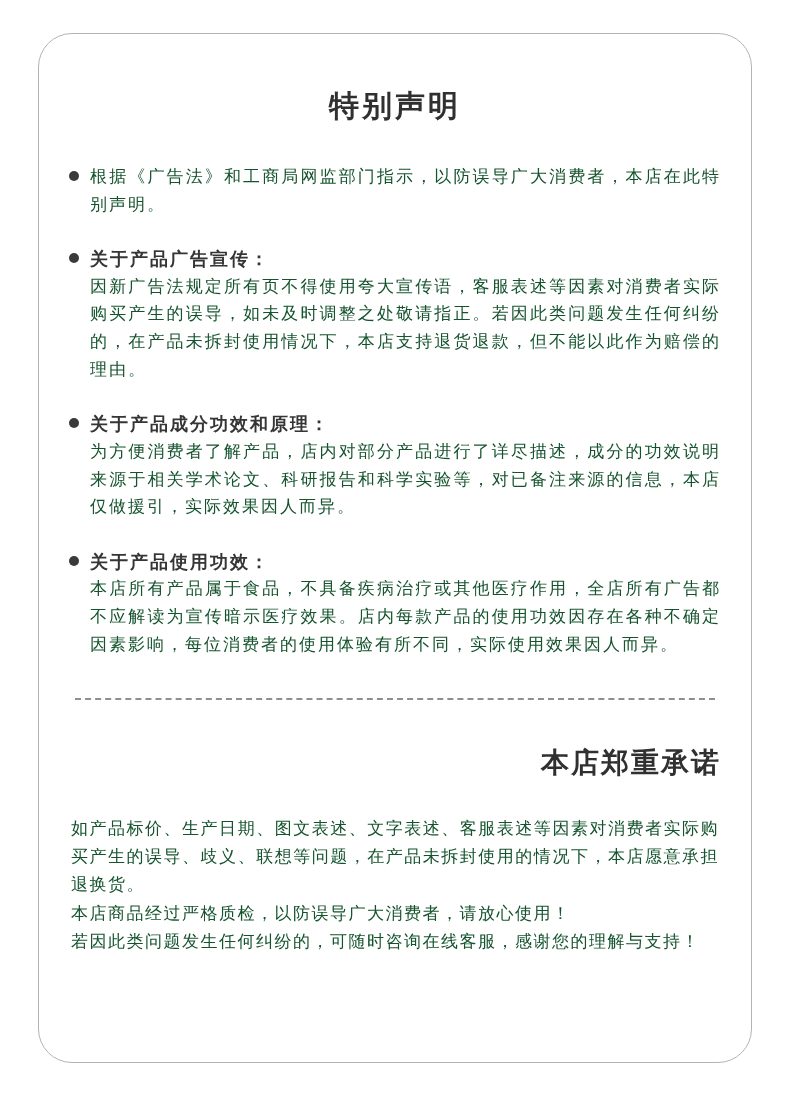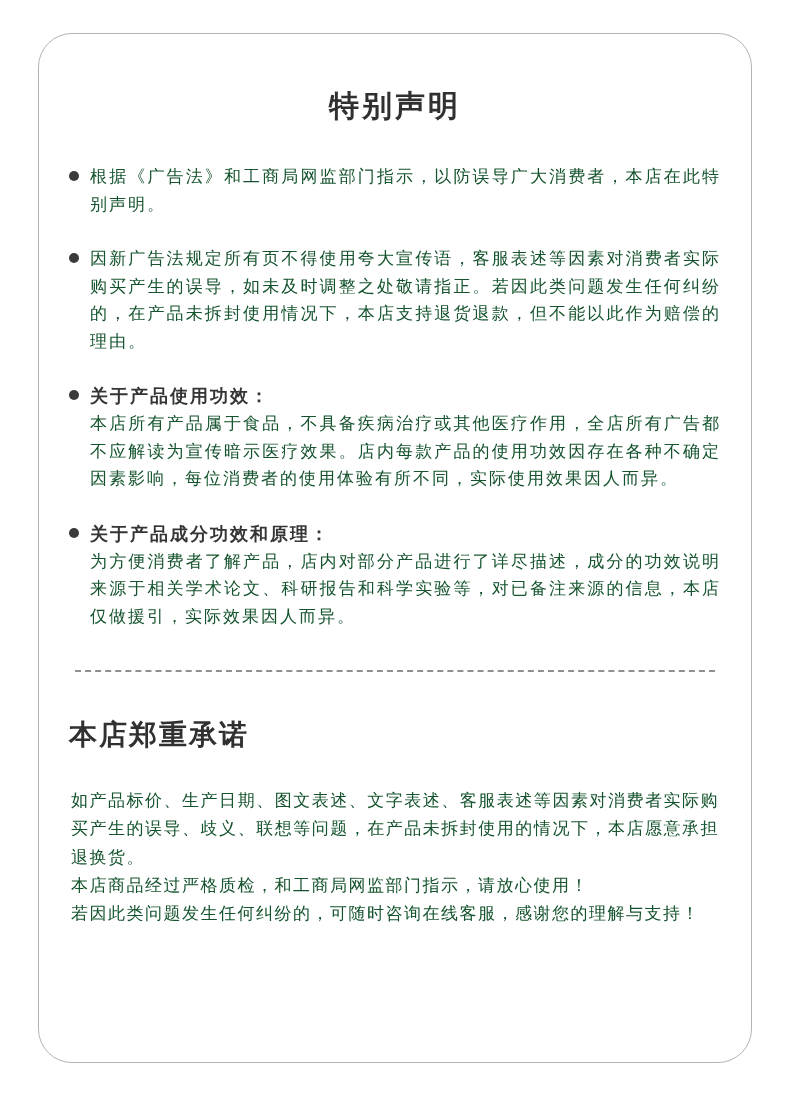--- a/index.html
+++ b/index.html
@@ -58,21 +58,21 @@
     letter-spacing: 2px;
     text-align: justify;
   }
   .divider {
     border: none;
     border-top: 2px dashed #8f8f8f;
     margin: 40px 6px 0 6px;
     height: 0;
   }
   .promise-title {
-    text-align: left;
+    text-align: right;
     font-size: 28px;
     font-weight: bold;
     color: #303030;
     letter-spacing: 2px;
     margin-top: 44px;
     margin-bottom: 32px;
   }
   .promise-block {
     padding: 0 2px;
   }
@@ -94,43 +94,44 @@
   <div class="section">
     <span class="bullet"></span>
     <div class="section-content">
       <p class="section-body">根据《广告法》和工商局网监部门指示，以防误导广大消费者，本店在此特别声明。</p>
     </div>
   </div>
 
   <div class="section">
     <span class="bullet"></span>
     <div class="section-content">
+      <h2 class="section-heading">关于产品广告宣传：</h2>
       <p class="section-body">因新广告法规定所有页不得使用夸大宣传语，客服表述等因素对消费者实际购买产生的误导，如未及时调整之处敬请指正。若因此类问题发生任何纠纷的，在产品未拆封使用情况下，本店支持退货退款，但不能以此作为赔偿的理由。</p>
+    </div>
+  </div>
+
+  <div class="section">
+    <span class="bullet"></span>
+    <div class="section-content">
+      <h2 class="section-heading">关于产品成分功效和原理：</h2>
+      <p class="section-body">为方便消费者了解产品，店内对部分产品进行了详尽描述，成分的功效说明来源于相关学术论文、科研报告和科学实验等，对已备注来源的信息，本店仅做援引，实际效果因人而异。</p>
     </div>
   </div>
 
   <div class="section">
     <span class="bullet"></span>
     <div class="section-content">
       <h2 class="section-heading">关于产品使用功效：</h2>
       <p class="section-body">本店所有产品属于食品，不具备疾病治疗或其他医疗作用，全店所有广告都不应解读为宣传暗示医疗效果。店内每款产品的使用功效因存在各种不确定因素影响，每位消费者的使用体验有所不同，实际使用效果因人而异。</p>
     </div>
   </div>
 
-  <div class="section">
-    <span class="bullet"></span>
-    <div class="section-content">
-      <h2 class="section-heading">关于产品成分功效和原理：</h2>
-      <p class="section-body">为方便消费者了解产品，店内对部分产品进行了详尽描述，成分的功效说明来源于相关学术论文、科研报告和科学实验等，对已备注来源的信息，本店仅做援引，实际效果因人而异。</p>
-    </div>
-  </div>
-
   <hr class="divider">
 
   <h1 class="promise-title">本店郑重承诺</h1>
 
   <div class="promise-block">
     <p class="promise-line">如产品标价、生产日期、图文表述、文字表述、客服表述等因素对消费者实际购买产生的误导、歧义、联想等问题，在产品未拆封使用的情况下，本店愿意承担退换货。</p>
-    <p class="promise-line">本店商品经过严格质检，和工商局网监部门指示，请放心使用！</p>
+    <p class="promise-line">本店商品经过严格质检，以防误导广大消费者，请放心使用！</p>
     <p class="promise-line">若因此类问题发生任何纠纷的，可随时咨询在线客服，感谢您的理解与支持！</p>
   </div>
 
 </div>
 
 </body></html>

